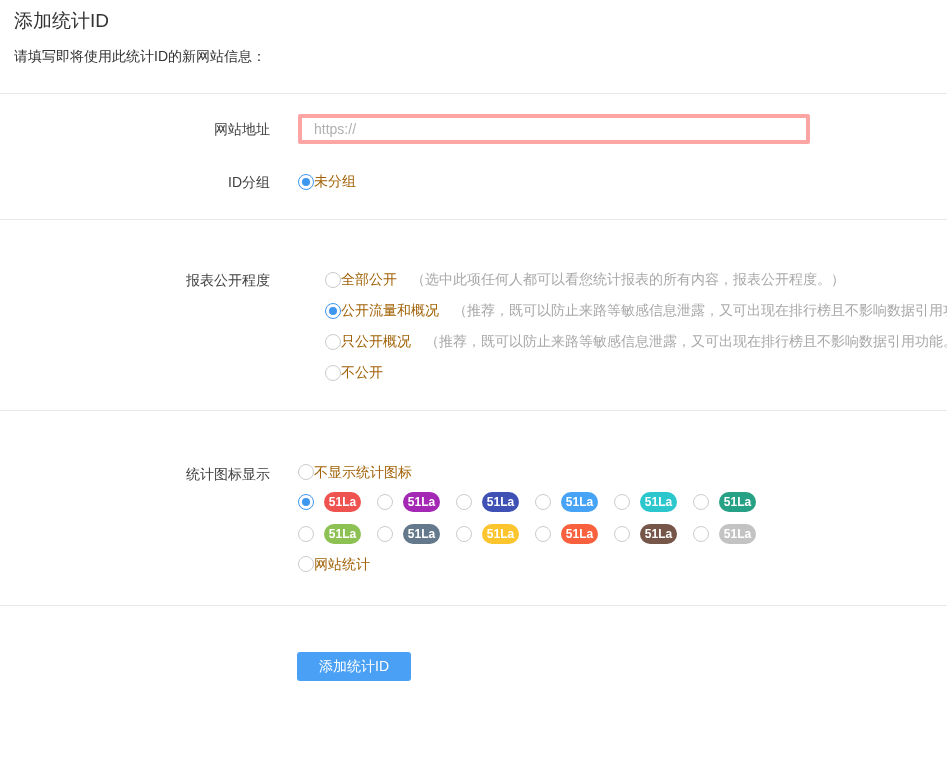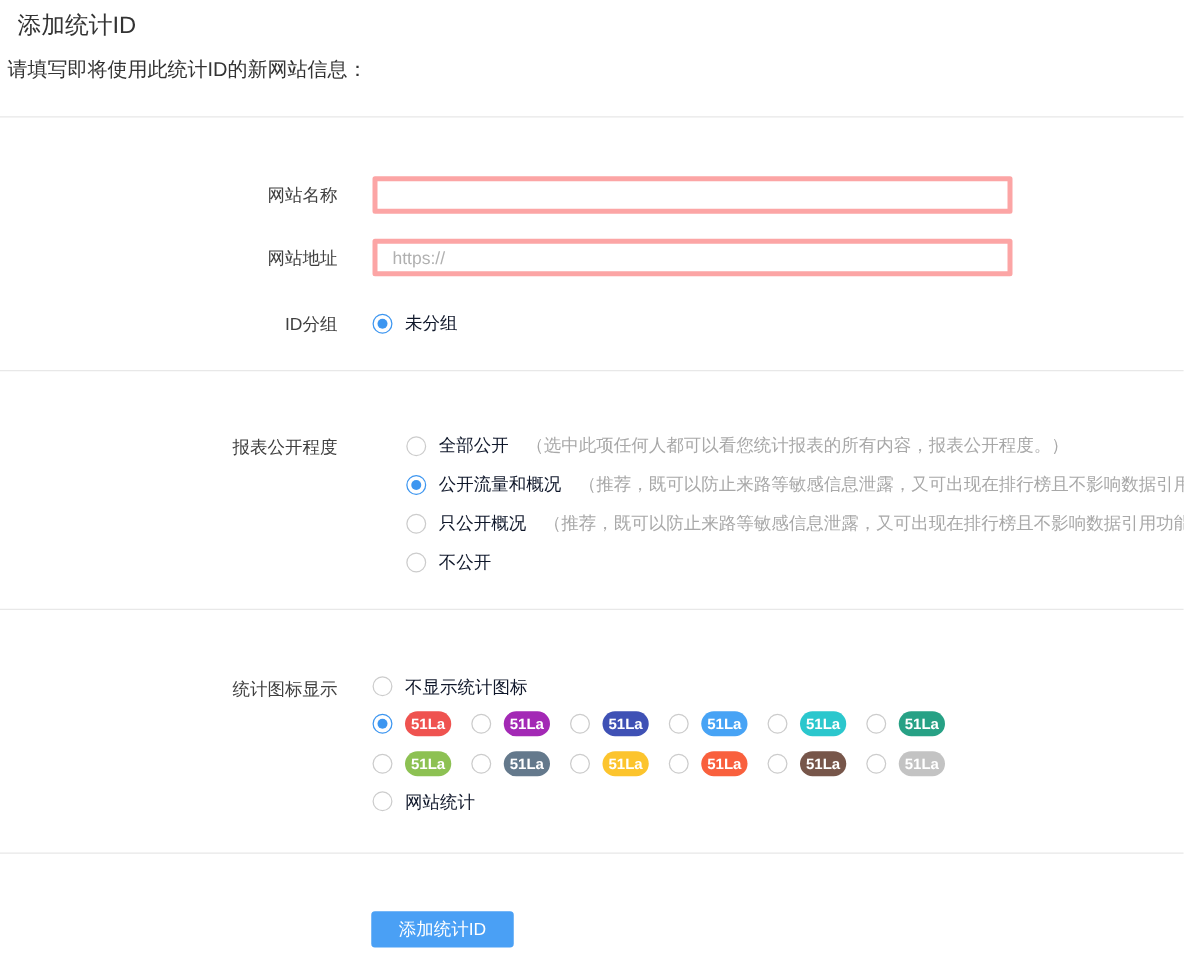--- a/index.html
+++ b/index.html
@@ -4,21 +4,21 @@
 <style>
   html,body{margin:0;padding:0;}
   body{
     width:947px;height:766px;overflow:hidden;background:#fff;
     font-family:"Liberation Sans","DejaVu Sans",sans-serif;
     color:#404040;font-size:14px;
   }
   .page{position:relative;width:947px;height:766px;overflow:hidden;}
 
   .page-title{margin:8px 0 0 14px;font-size:19px;line-height:26px;font-weight:400;color:#333;}
-  .page-subtitle{margin:13px 0 0 6px;font-size:16px;line-height:19px;color:#333;}
+  .page-subtitle{margin:13px 0 0 14px;font-size:14px;line-height:19px;color:#333;}
   .divider{height:1px;background:#e8e8e8;border:none;margin:0;}
   .divider-1{margin-top:27px;}
   .divider-2{margin-top:27px;}
   .divider-3{margin-top:27px;}
   .divider-4{margin-top:29px;}
 
   .form-row{display:flex;align-items:center;}
   .row-name{margin-top:47px;}
   .row-url{margin-top:20px;}
   .row-group{margin-top:28px;height:20px;}
@@ -43,21 +43,21 @@
     border-radius:50%;background:#3d96f0;
   }
 
   .section{display:flex;align-items:flex-start;}
   .section-publicity{margin-top:50px;gap:27px;}
   .section-icons{margin-top:53px;}
   .options{margin-left:28px;white-space:nowrap;}
 
   .opt-row{display:flex;align-items:center;height:20px;margin-bottom:11px;}
   .opt-row:last-child{margin-bottom:0;}
-  .opt-label{margin-left:10px;color:#0f172a;}
+  .opt-label{color:#a16207;}
   .opt-hint{margin-left:14px;color:#a8a8a8;}
 
   .icon-row{display:flex;height:20px;}
   .icon-row-none{margin-top:0;}
   .icon-row-b1{margin-top:8px;}
   .icon-row-b2{margin-top:12px;}
   .icon-row-text{margin-top:12px;}
 
   .pair{display:flex;align-items:center;margin-right:16px;}
   .badge{
@@ -76,26 +76,20 @@
 </head>
 <body>
 
 <div class="page">
 
   <h1 class="page-title">添加统计ID</h1>
   <div class="page-subtitle">请填写即将使用此统计ID的新网站信息：</div>
 
   <hr class="divider divider-1">
 
-  <div class="form-row row-name">
-    <div class="label-col">网站名称</div>
-    <div class="control">
-      <input type="text" class="text-input" style="">
-    </div>
-  </div>
 
   <div class="form-row row-url">
     <div class="label-col">网站地址</div>
     <div class="control">
       <input type="text" class="text-input" placeholder="https://" style="">
     </div>
   </div>
 
   <div class="form-row row-group">
     <div class="label-col">ID分组</div>

